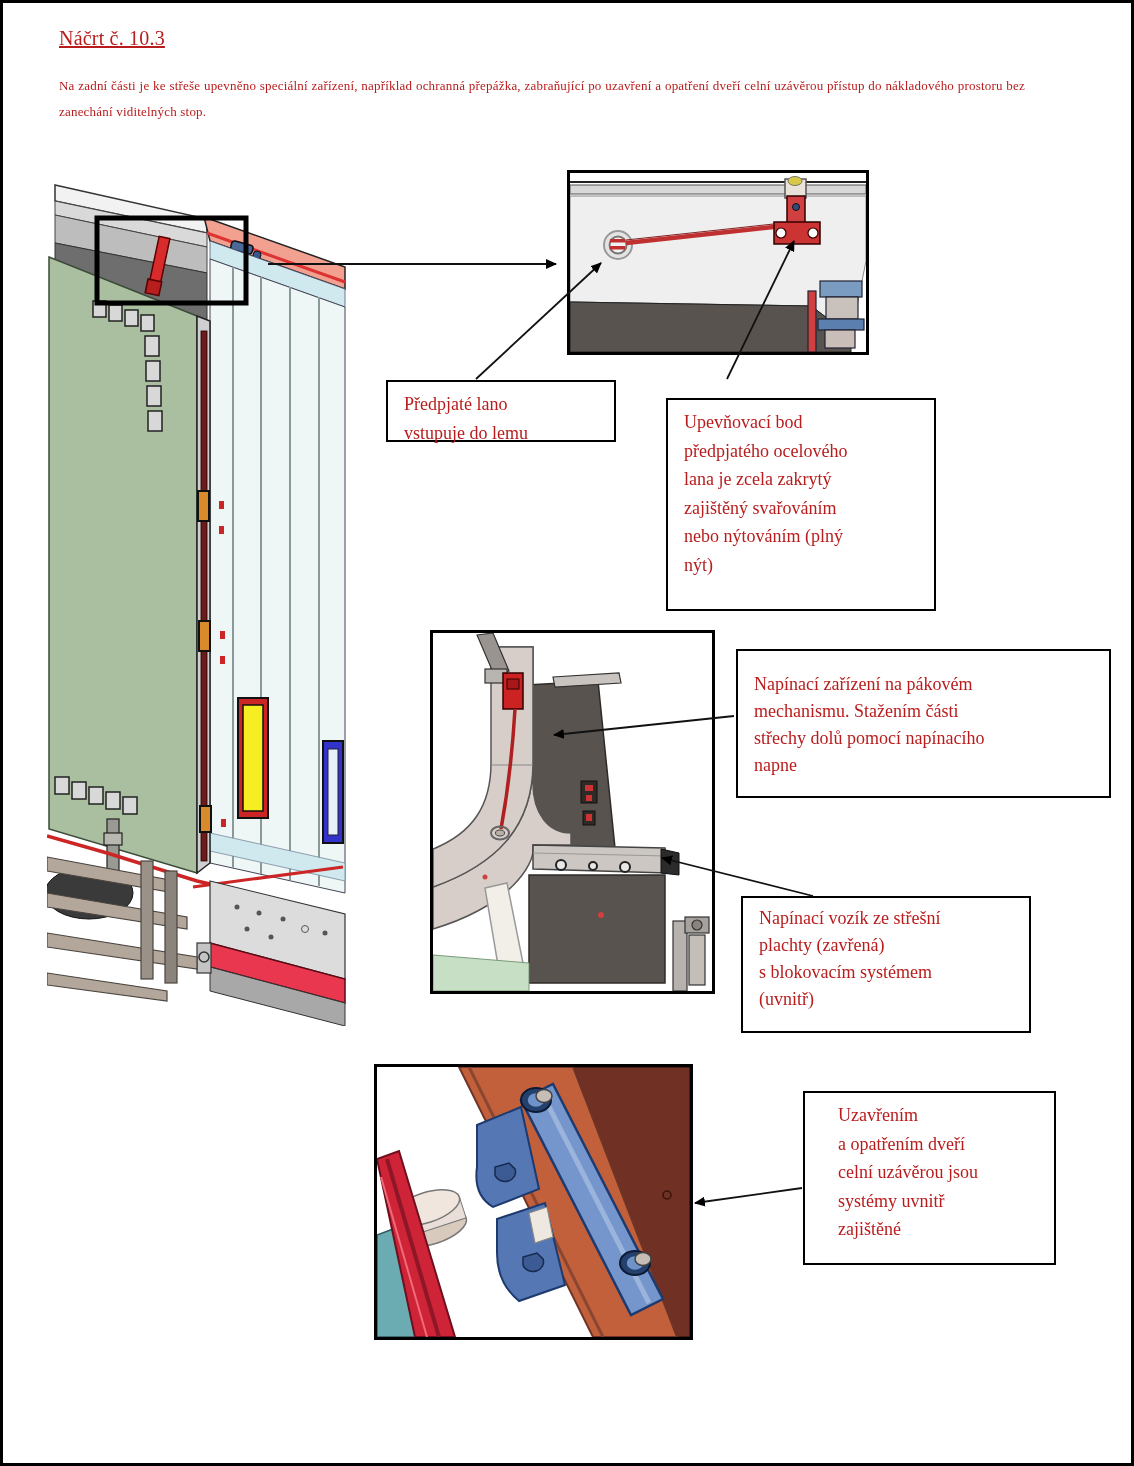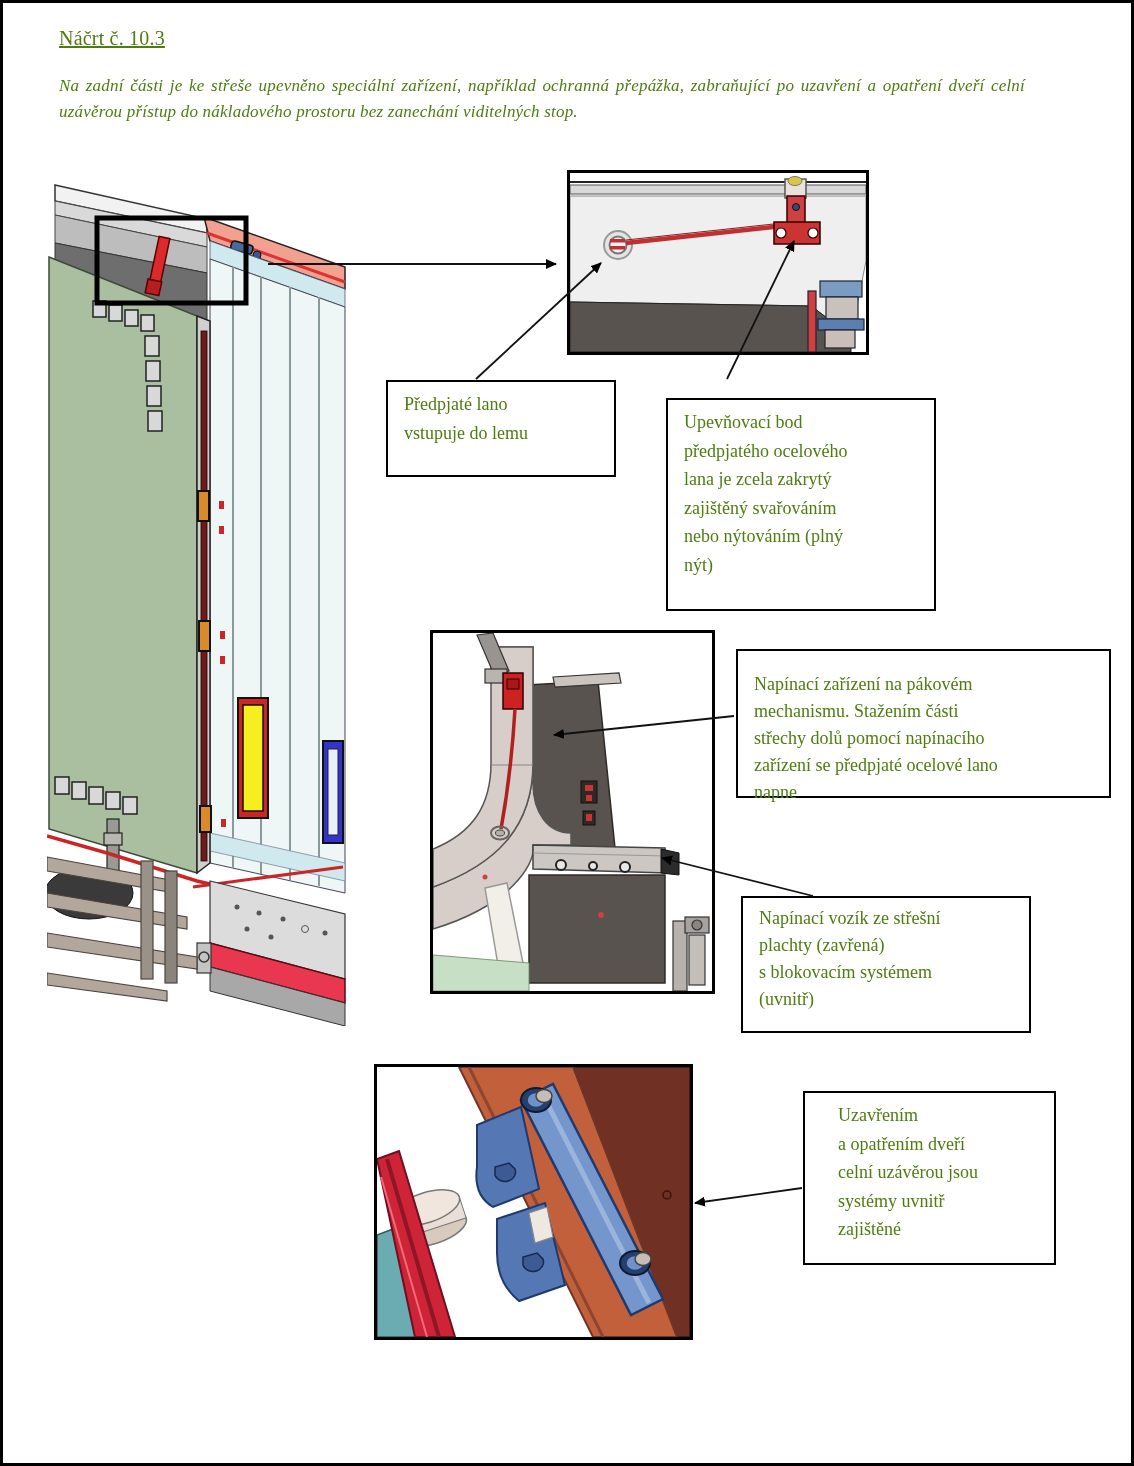--- a/index.html
+++ b/index.html
@@ -1,27 +1,27 @@
 <!DOCTYPE html>
 <html><head>
 <meta charset="utf-8">
 <style>
   html,body{margin:0;padding:0;background:#fff;}
   .page{
     position:relative;width:1134px;height:1466px;
     background:#ffffff;border:3px solid #000;box-sizing:border-box;
-    font-family:"Liberation Serif","DejaVu Serif",serif;color:#4d7c0f;overflow:hidden;
+    font-family:"Liberation Serif","DejaVu Serif",serif;color:#b91c1c;overflow:hidden;
   }
   .title{
     position:absolute;left:56px;top:24px;font-size:20px;
     text-decoration:underline;letter-spacing:.2px;
   }
   .intro{
     position:absolute;left:56px;top:70px;width:966px;
-    font-size:17px;line-height:26px;text-align:justify;letter-spacing:.2px;font-style:italic;
+    font-size:13px;line-height:26px;text-align:justify;letter-spacing:.2px;
   }
   .callout{
     position:absolute;border:2px solid #000;background:#fff;
     font-size:18px;line-height:28.5px;padding:8px 10px 6px 16px;box-sizing:border-box;
   }
   .callout .ln{white-space:nowrap;}
   .fig{position:absolute;border:3px solid #000;background:#fff;box-sizing:border-box;}
   .fig svg{display:block;}
   .main-drawing{position:absolute;}
   .overlay{position:absolute;left:0;top:0;z-index:50;pointer-events:none;}
@@ -294,39 +294,38 @@
         <ellipse cx="54" cy="140" rx="35" ry="15" fill="#f0e6de" stroke="#777" stroke-width="1.5"></ellipse>
       </g>
 
       <polygon points="0,168 16,162 46,270 0,270" stroke="#2e5a60" stroke-width="1.5" fill="#6aacb2"></polygon>
       <polygon points="0,92 22,84 78,270 38,270" fill="#cf2438" stroke="#6e1020" stroke-width="2"></polygon>
       <line x1="10" y1="92" x2="62" y2="270" stroke="#8e1626" stroke-width="4"></line>
       <line x1="4" y1="110" x2="50" y2="270" stroke="#f06a78" stroke-width="2"></line>
     </svg>
   </div>
 
-  <div class="callout" style="left:383px;top:377px;width:230px;height:97px;">
+  <div class="callout" style="left:383px;top:377px;width:230px;height:62px;">
     <div class="ln">Předpjaté lano</div>
     <div class="ln">vstupuje do lemu</div>
   </div>
 
   <div class="callout" style="left:663px;top:377px;width:270px;height:213px;margin-top:18px;">
     <div class="ln">Upevňovací bod</div>
     <div class="ln">předpjatého ocelového</div>
     <div class="ln">lana je zcela zakrytý</div>
     <div class="ln">zajištěný svařováním</div>
     <div class="ln">nebo nýtováním (plný</div>
     <div class="ln">nýt)</div>
   </div>
 
   <div class="callout" style="left:733px;top:646px;width:375px;height:149px;padding-top:20px;line-height:27px;">
     <div class="ln">Napínací zařízení na pákovém</div>
     <div class="ln">mechanismu. Stažením části</div>
     <div class="ln">střechy dolů pomocí napínacího</div>
-    <div class="ln">zařízení se předpjaté ocelové lano</div>
     <div class="ln">napne</div>
   </div>
 
   <div class="callout" style="left:738px;top:893px;width:290px;height:137px;padding-top:7px;line-height:27px;">
     <div class="ln">Napínací vozík ze střešní</div>
     <div class="ln">plachty (zavřená)</div>
     <div class="ln">s blokovacím systémem</div>
     <div class="ln">(uvnitř)</div>
   </div>
 

